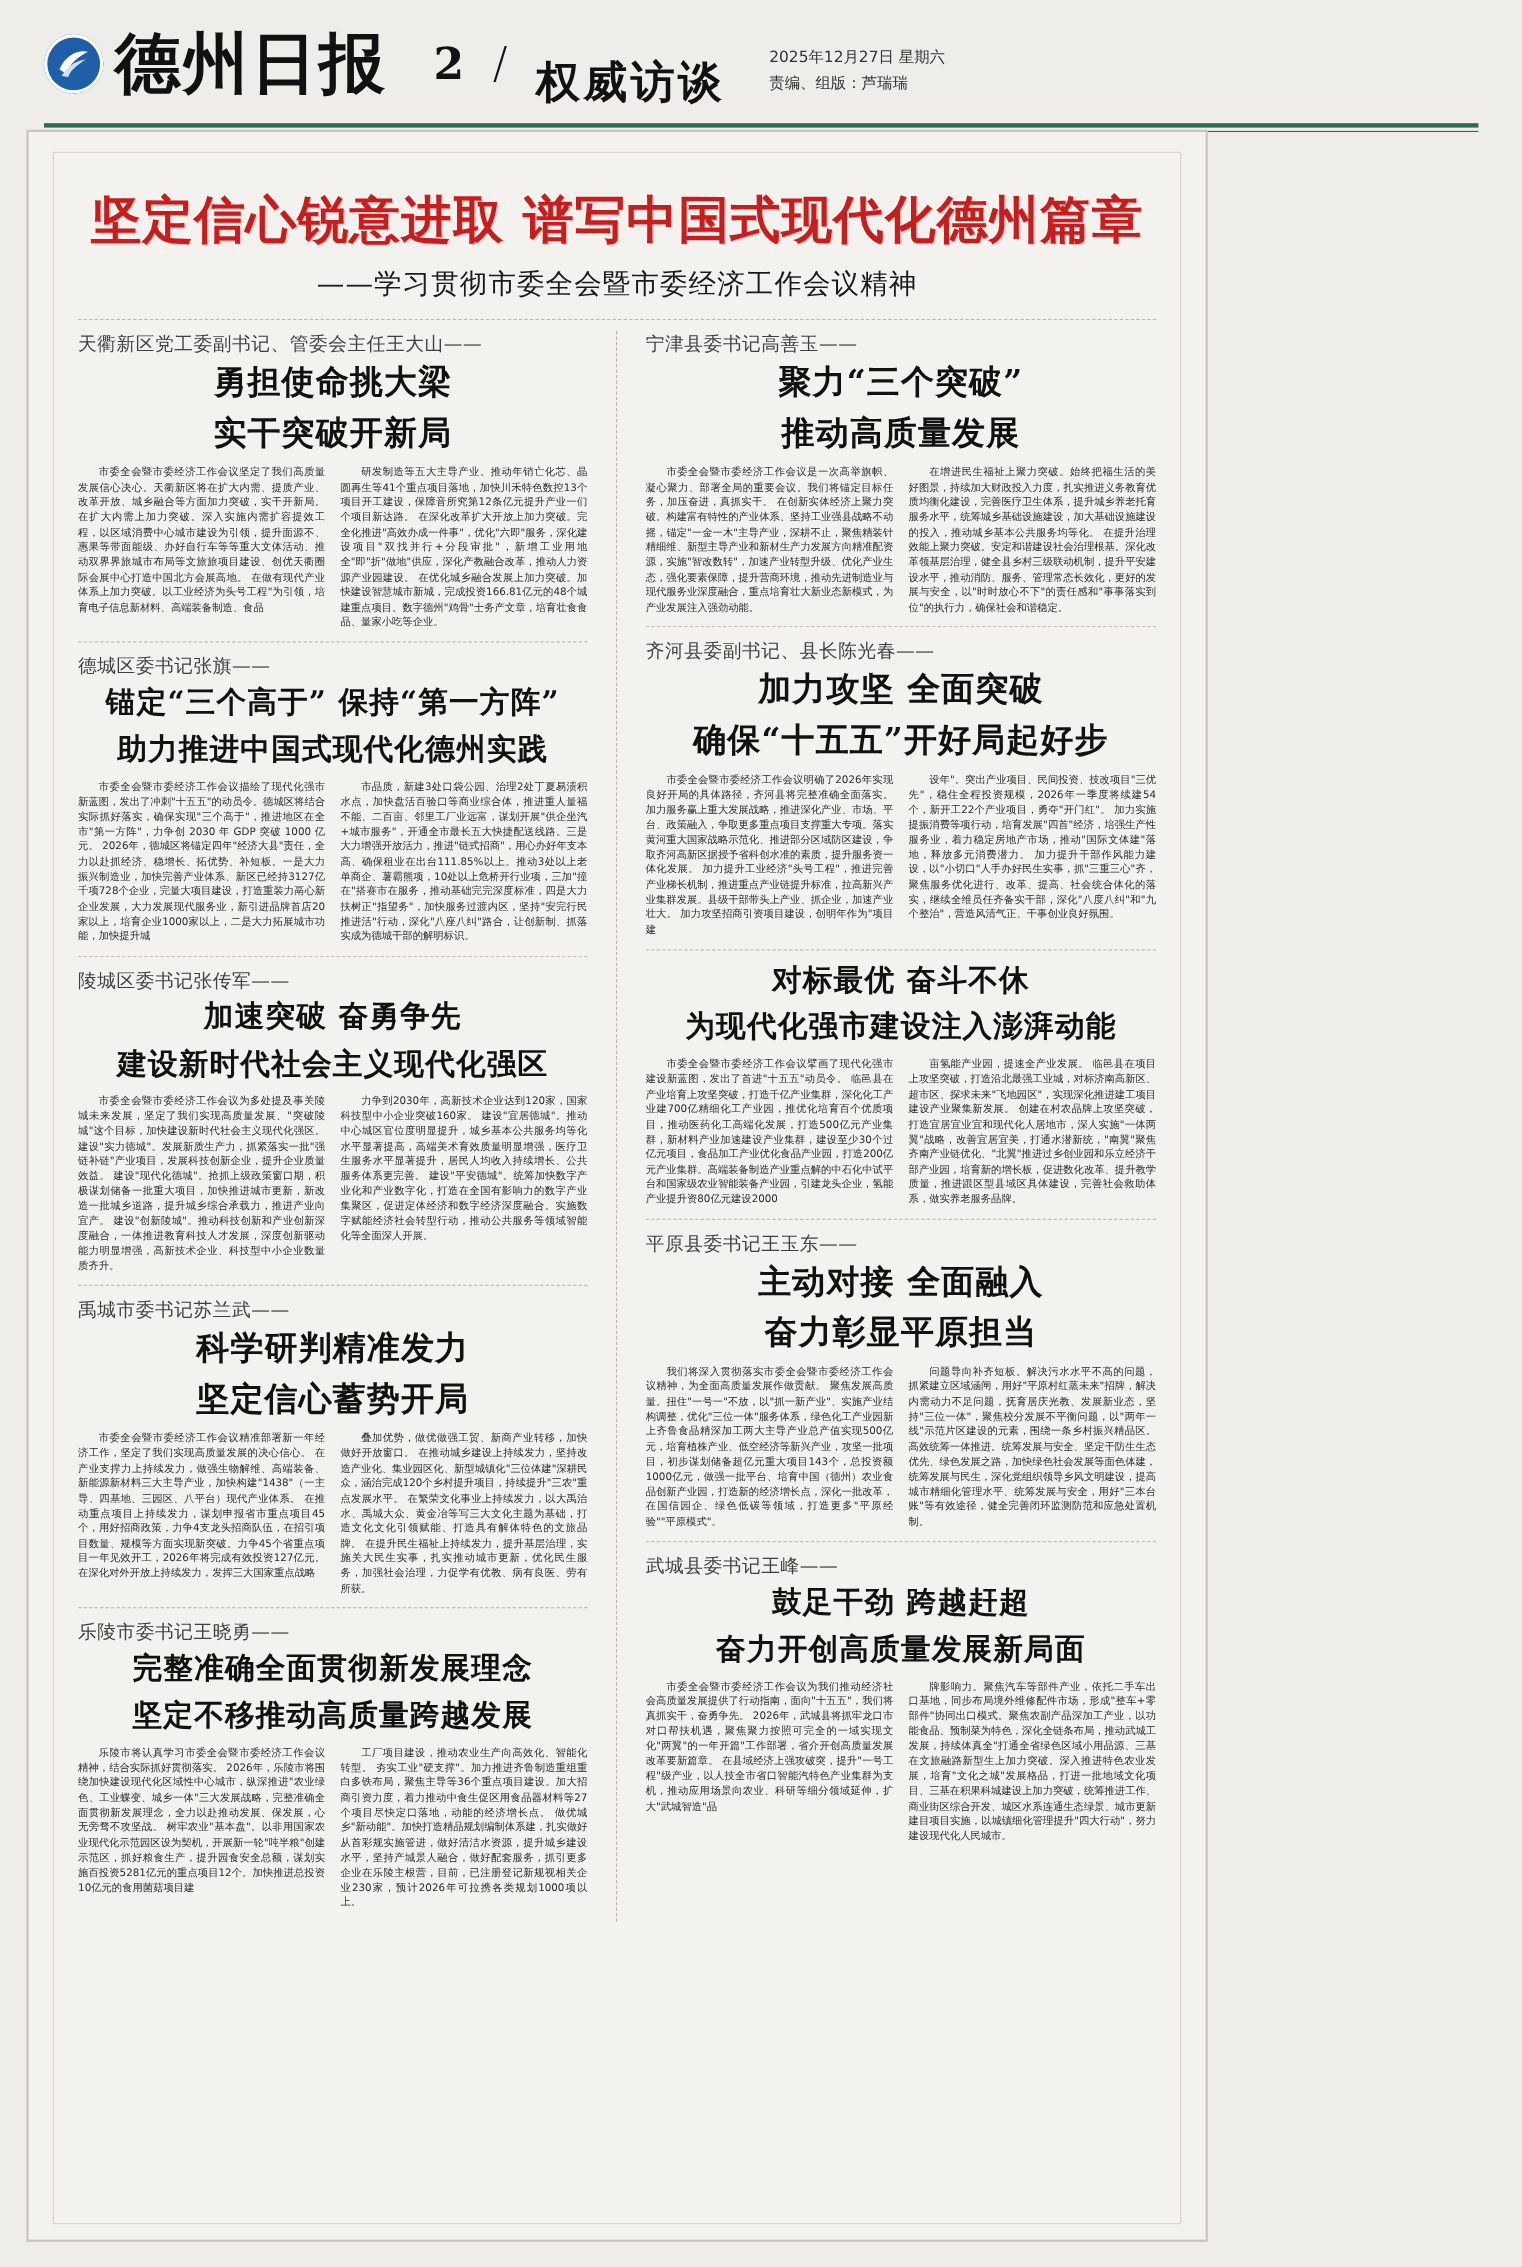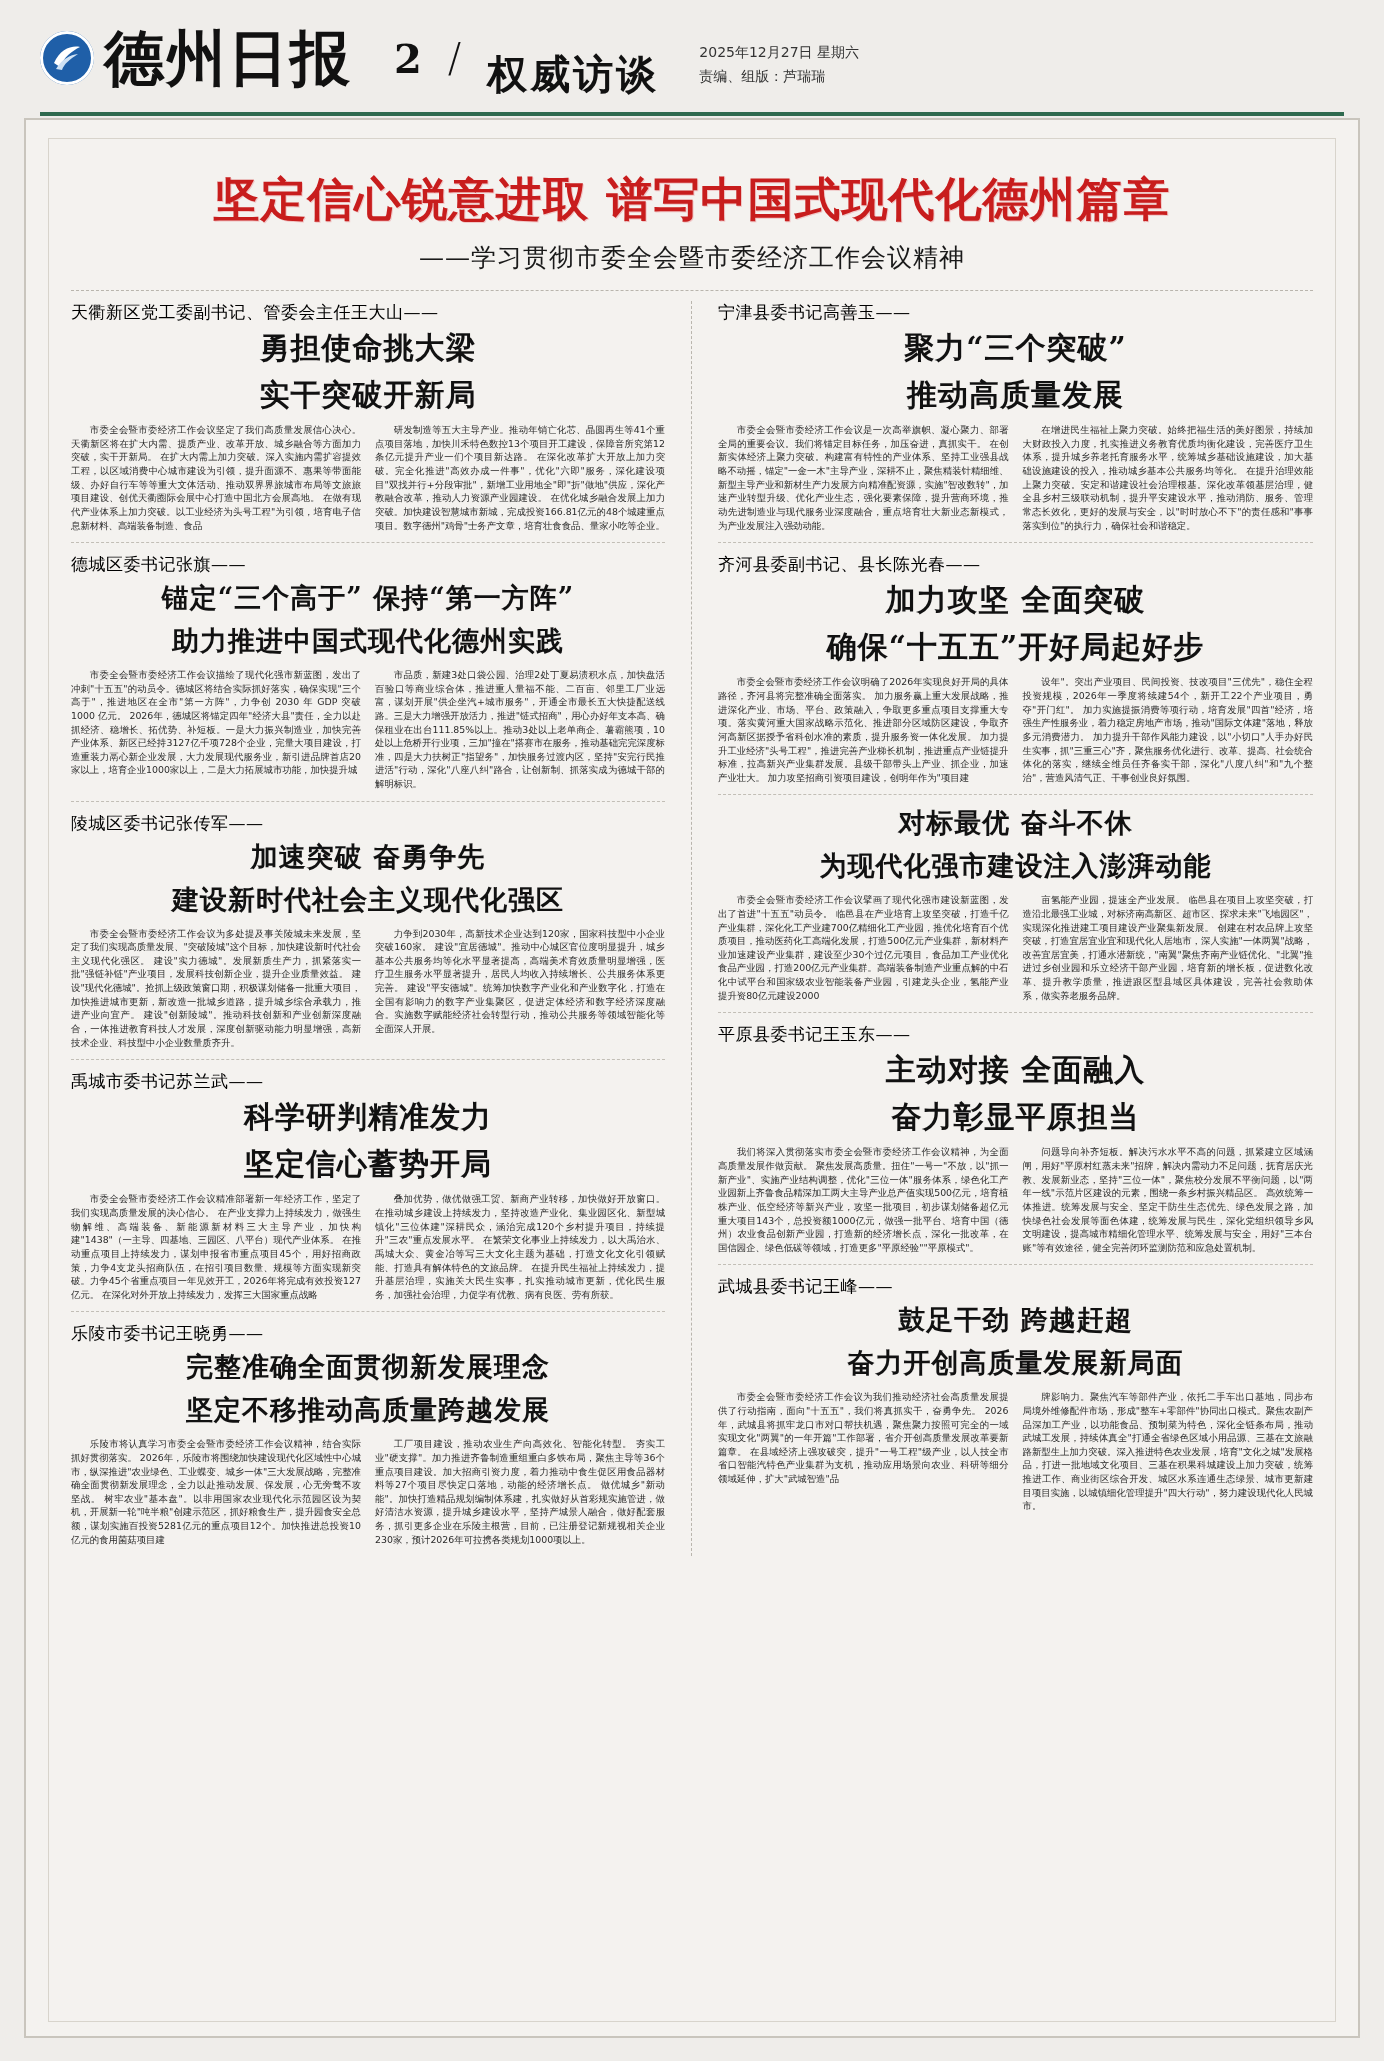--- a/index.html
+++ b/index.html
@@ -49,21 +49,21 @@
   }
   .rule-top{
     margin:4px 40px 0 40px;height:4px;background:#2f6a4f;
   }
   .rule-top2{
     margin:3px 40px 0 40px;height:1px;background:#2f6a4f;
   }
 
   
   .frame{
-    position:absolute;left:24px;top:118px;width:1336px;height:1920px;
+    position:absolute;left:24px;top:118px;width:1074px;height:1920px;
     border:2px solid #c9c5bd;background:#f4f2ef;
     box-sizing:border-box;
     padding:18px 22px 14px 22px;
   }
   .frame-inner{
     border:1px solid #d8d4cc;width:100%;height:100%;box-sizing:border-box;
     padding:16px 22px 10px 22px;position:relative;
   }
   .headline{
     text-align:center;
@@ -89,21 +89,21 @@
   .col{
     width:50%;box-sizing:border-box;
   }
   .col.left{padding-right:26px;border-right:1px dashed #b9b5ad;}
   .col.right{padding-left:26px;}
 
   .item{margin-bottom:6px;padding-bottom:4px;}
   .item + .item{border-top:1px dashed #c2beb6;padding-top:10px;}
   .byline{
     font-family:"DejaVu Serif","Liberation Serif",serif;
-    font-size:17px;color:#000000;margin-bottom:6px;letter-spacing:0.5px;
+    font-size:17px;color:#404040;margin-bottom:6px;letter-spacing:0.5px;
   }
   .title{
     font-family:"DejaVu Serif","Liberation Serif",serif;
     font-weight:bold;font-size:30px;line-height:1.22;text-align:center;
     color:#111;margin:2px 0 10px 0;letter-spacing:1px;
   }
   .title.small{font-size:27px;}
   .body{
     display:flex;gap:14px;
     font-size:9.4px;line-height:1.45;color:#2a2a2a;

